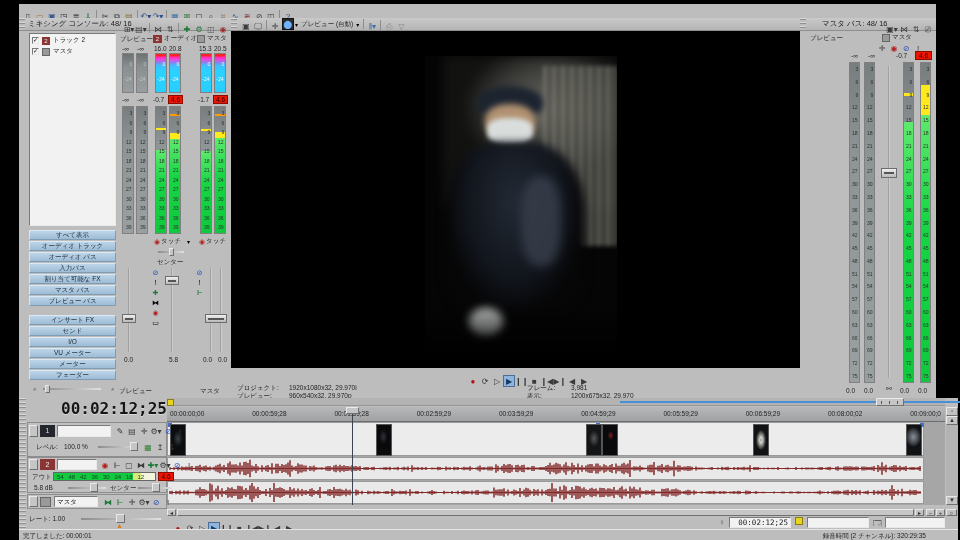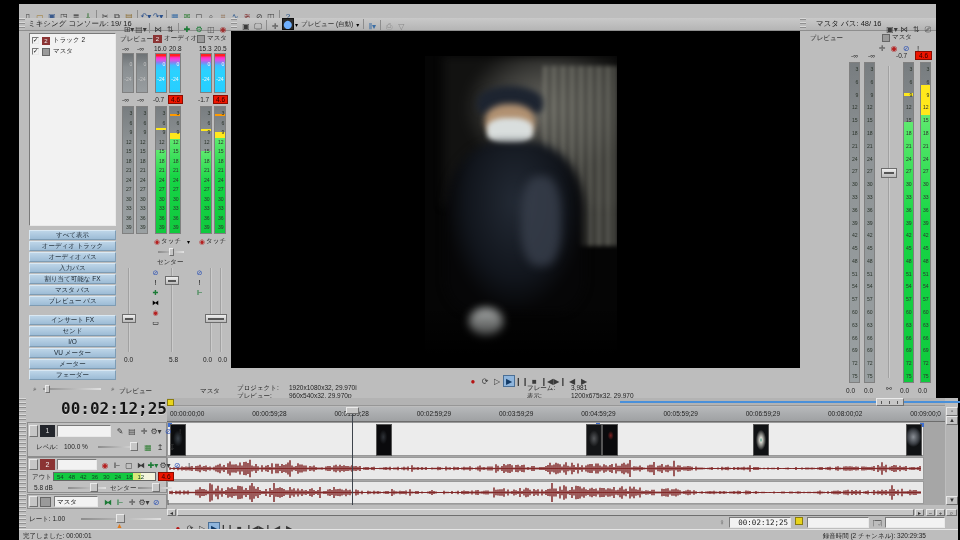--- a/index.html
+++ b/index.html
@@ -46,21 +46,21 @@
 <div id="stage">
 
   <div class="pane" style="left:19px;top:4px;width:917px;height:14px">
     <div style="position:absolute;left:3px;top:1px"><span class="ticon">▯</span><span class="ticon" style="color: rgb(160, 120, 40);">▭</span><span class="ticon" style="color: rgb(58, 90, 140);">▣</span><span class="ticon">◳</span><span class="ticon">≣</span><span class="ticon" style="color: rgb(46, 110, 46);">⇓</span><span class="sep"></span><span class="ticon">✂</span><span class="ticon">⧉</span><span class="ticon" style="color: rgb(138, 106, 42);">▤</span><span class="sep"></span><span class="ticon" style="color: rgb(42, 79, 138);">↶▾</span><span class="ticon" style="color: rgb(42, 79, 138);">↷▾</span><span class="sep"></span><span class="ticon" style="color: rgb(59, 110, 165);">▦</span><span class="ticon" style="color: rgb(46, 125, 50);">✉</span><span class="ticon">◻</span><span class="ticon">⌕</span><span class="ticon" style="color: rgb(122, 74, 32);">⌗</span><span class="ticon" style="color: rgb(32, 80, 138);">∿</span><span class="ticon" style="color: rgb(122, 32, 32);">≋</span><span class="ticon">⊘</span><span class="ticon">◫</span><span class="sep"></span><span class="ticon" style="color: rgb(32, 80, 138);">?</span></div>
   </div>
 
 
   <div class="pane" style="left:19px;top:18px;width:212px;height:380px">
     <div class="titlebar">
       <span class="grip" style="left:0;top:0;bottom:0"></span>
-      <span class="title-text" style="margin-left:9px">ミキシング コンソール: 19/ 16</span>
+      <span class="title-text" style="margin-left:9px">ミキシング コンソール: 48/ 16</span>
       <span style="position:absolute;right:2px;top:0"><span class="ticon">⊞▾</span><span class="ticon">▤▾</span><span class="sep"></span><span class="ticon">⋈</span><span class="ticon">⇅</span><span class="sep"></span><span class="ticon" style="color: rgb(27, 122, 53);">✚</span><span class="ticon" style="color: rgb(27, 122, 53);">⚙</span><span class="ticon" style="color: rgb(85, 85, 85);">◫</span><span class="ticon" style="color: rgb(160, 48, 48);">◉</span></span>
     </div>
 
     <div class="sunken" style="position:absolute;left:10px;top:15px;width:87px;height:193px">
       <div style="position:absolute;left:2px;top:2px;display:flex;align-items:center">
         <span class="sunken" style="width:7px;height:7px;font-size:6px;line-height:5px;text-align:center">✓</span>
         <span style="width:8px;height:8px;margin-left:3px;background:#8b3434;color:#eee;font-size:6px;line-height:8px;text-align:center">2</span>
         <span class="jp" style="margin-left:3px">トラック 2</span>
       </div>
       <div style="position:absolute;left:2px;top:13px;display:flex;align-items:center">
@@ -325,21 +325,21 @@
     <span class="jp" style="position:absolute;left:58px;top:374px">960x540x32, 29.970p</span>
     <span class="jp" style="position:absolute;left:296px;top:366px">フレーム:</span>
     <span class="jp" style="position:absolute;left:340px;top:366px">3,981</span>
     <span class="jp" style="position:absolute;left:296px;top:374px">表示:</span>
     <span class="jp" style="position:absolute;left:340px;top:374px">1200x675x32, 29.970</span>
   </div>
 
   <div class="pane" style="left:800px;top:18px;width:136px;height:380px">
     <div class="titlebar">
       <span class="grip" style="left:0;top:0;bottom:0"></span>
-      <span class="title-text" style="margin-left:16px">マスタ バス: 48/ 16</span>
+      <span class="title-text" style="margin-left:22px">マスタ バス: 48/ 16</span>
       <span style="position:absolute;right:2px;top:0"><span class="ticon">▣▾</span><span class="ticon">⋈</span><span class="ticon">⇅</span><span class="ticon">⎚</span></span>
     </div>
     <span class="jp" style="position:absolute;left:10px;top:16px">プレビュー</span>
     <span style="position:absolute;left:82px;top:15px;display:flex;align-items:center">
       <span style="width:8px;height:8px;background:#9a9a9a;border:1px solid #666"></span>
       <span class="jp" style="margin-left:2px">マスタ</span>
     </span>
     <span style="position:absolute;left:76px;top:25px;display:flex">
         <span class="ticon" style="color: rgb(68, 68, 68);">✛</span>
         <span class="ticon" style="color: rgb(181, 32, 32);">◉</span>

